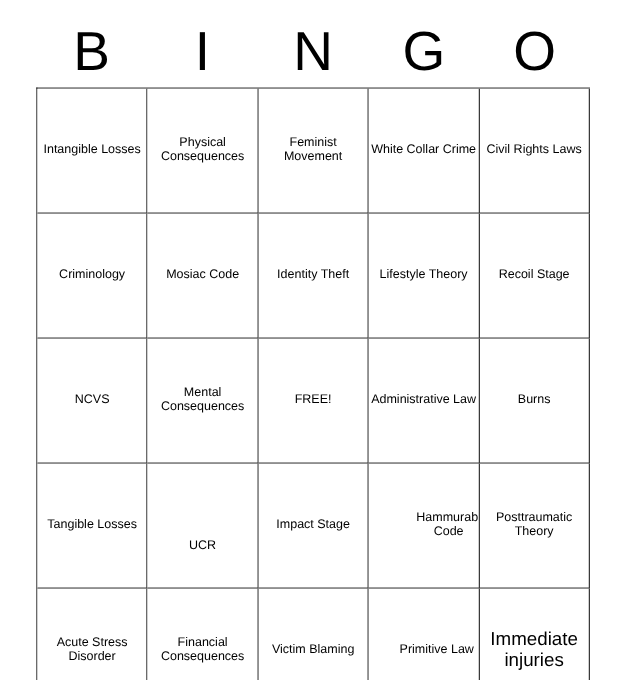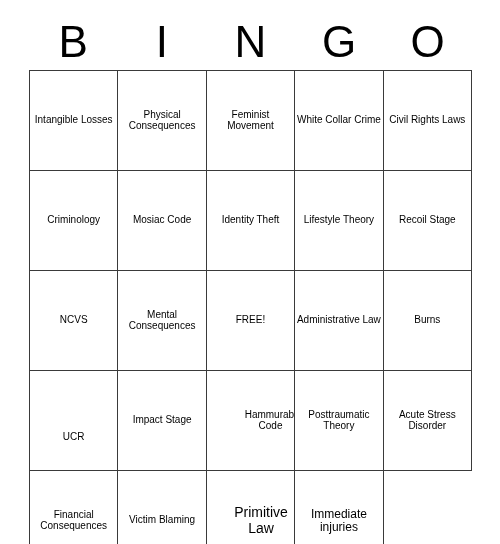--- a/index.html
+++ b/index.html
@@ -124,20 +124,23 @@
         <span class="cell-text" style="font-size: 10px;">FREE!</span>
       </div>
     <div class="cell">
         <span class="cell-text" style="font-size: 10px;">Administrative Law</span>
       </div>
     <div class="cell">
         <span class="cell-text" style="font-size: 10px;">Burns</span>
       </div>
 
     <div class="cell">
+        <span class="cell-text" style="font-size: 10px;">Tangible Losses</span>
+      </div>
+    <div class="cell">
         <span class="cell-text" style="font-size: 10px; margin-top: 34px;">UCR</span>
       </div>
     <div class="cell">
         <span class="cell-text" style="font-size: 10px;">Impact Stage</span>
       </div>
     <div class="cell">
         <span class="cell-text" style="font-size: 10px; margin-left: 40px;">Hammurabi Code</span>
       </div>
     <div class="cell">
         <span class="cell-text" style="font-size: 10px;">Posttraumatic Theory</span>
@@ -146,20 +149,20 @@
     <div class="cell">
         <span class="cell-text" style="font-size: 10px;">Acute Stress Disorder</span>
       </div>
     <div class="cell">
         <span class="cell-text" style="font-size: 10px;">Financial Consequences</span>
       </div>
     <div class="cell">
         <span class="cell-text" style="font-size: 10px;">Victim Blaming</span>
       </div>
     <div class="cell">
-        <span class="cell-text" style="font-size: 14px; margin-left: 21px;">Primitive Law</span>
+        <span class="cell-text" style="font-size: 10px; margin-left: 21px;">Primitive Law</span>
       </div>
     <div class="cell">
-        <span class="cell-text" style="font-size: 12px;">Immediate injuries</span>
+        <span class="cell-text" style="font-size: 15px;">Immediate injuries</span>
       </div>
 
   </div>
 </div>
 
 </body></html>

